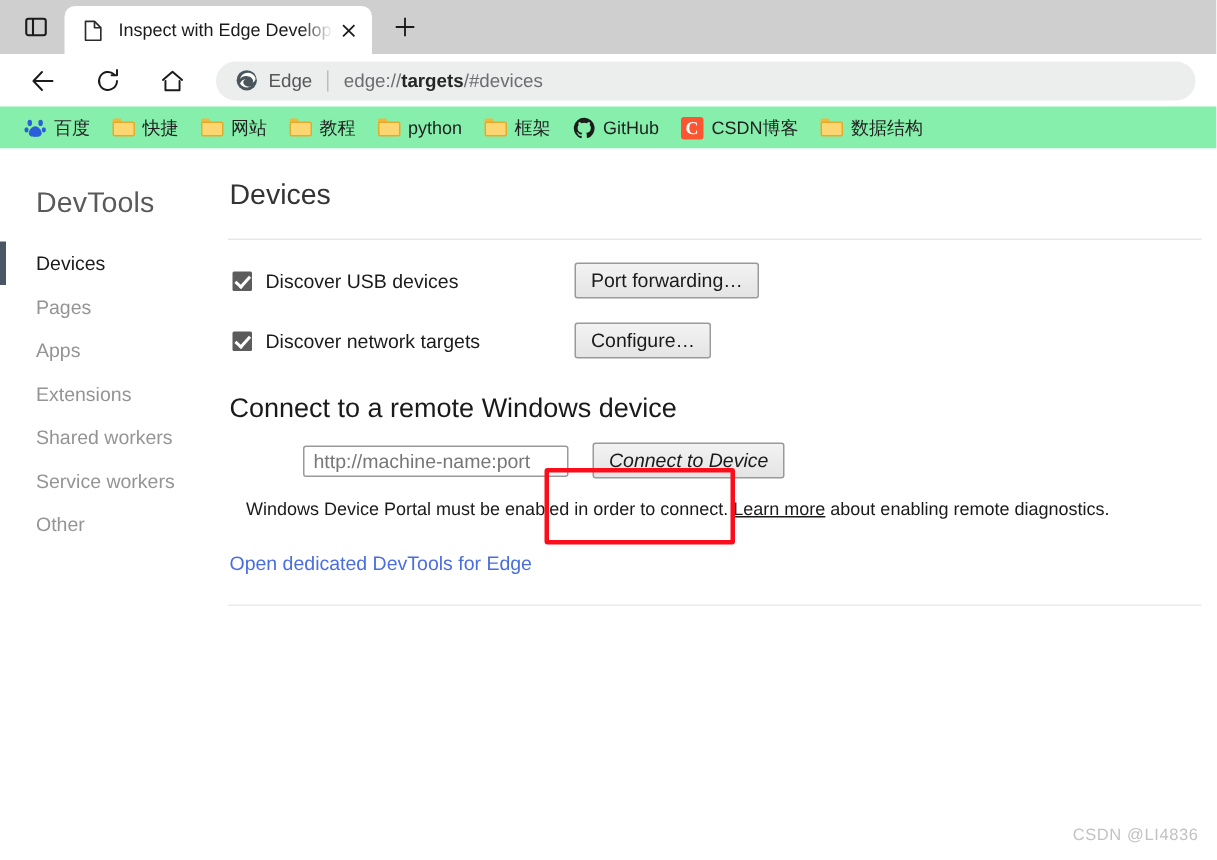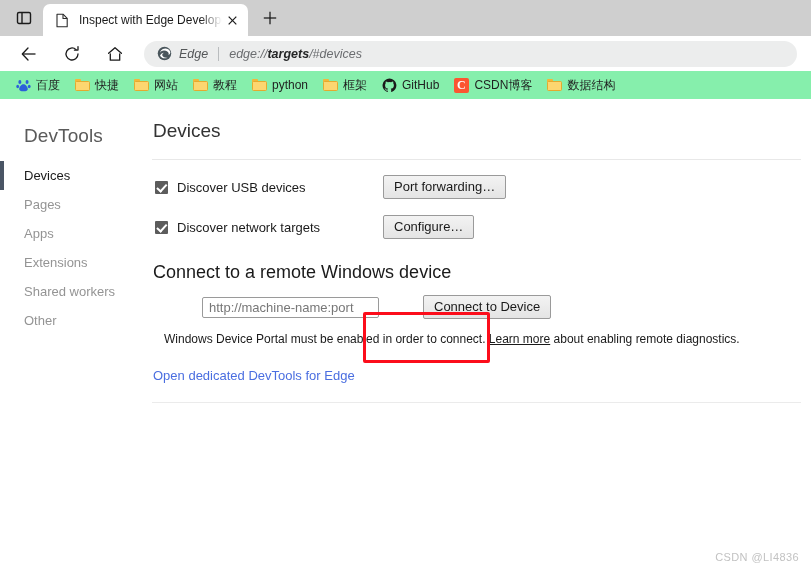--- a/index.html
+++ b/index.html
@@ -120,21 +120,20 @@
     flex: 1 1 auto;
     height: 26px;
     margin-left: 14px;
     margin-right: 6px;
     background: #eceded;
     border-radius: 13px;
     display: flex;
     align-items: center;
     padding: 0 12px;
     cursor: text;
-    font-style: italic;
   }
   .omnibox-brand-icon {
     width: 16px;
     height: 16px;
     flex: 0 0 16px;
     display: flex;
     align-items: center;
     justify-content: center;
   }
   .omnibox-brand-label {
@@ -376,21 +375,21 @@
     height: 21px;
     box-sizing: border-box;
     border: 1px solid #9a9a9a;
     border-radius: 2px;
     padding: 0 6px;
     color: #1a1a1a;
     background: #fff;
     outline: none;
   }
   .addr-input::placeholder { color: #777777; opacity: 1; }
-  .btn-connect { margin-left: 44px; }
+  .btn-connect { margin-left: 16px; font-style: italic; }
 
   .hint {
     font-size: 12px;
     color: #1a1a1a;
     margin-top: 13px;
     margin-left: 14px;
   }
   .hint a { color: #1a1a1a; text-decoration: underline; cursor: pointer; }
 
   .node-link {
@@ -592,20 +591,23 @@
         <div class="dt-nav-item">
           <span>Apps</span>
         </div>
         <div class="dt-nav-item">
           <span>Extensions</span>
         </div>
         <div class="dt-nav-item">
           <span>Shared workers</span>
         </div>
         <div class="dt-nav-item">
+          <span>Service workers</span>
+        </div>
+        <div class="dt-nav-item">
           <span>Other</span>
         </div>
       </div>
     </div>
 
     <div class="dt-main">
       <h1 class="dt-title">Devices</h1>
       <div class="dt-hr"></div>
 
       <div class="opt-row">

